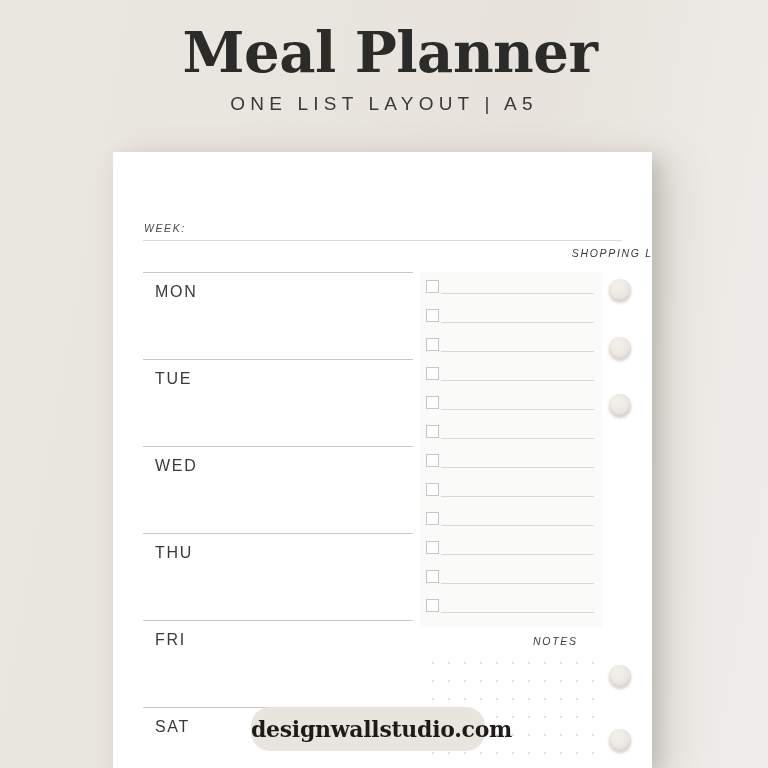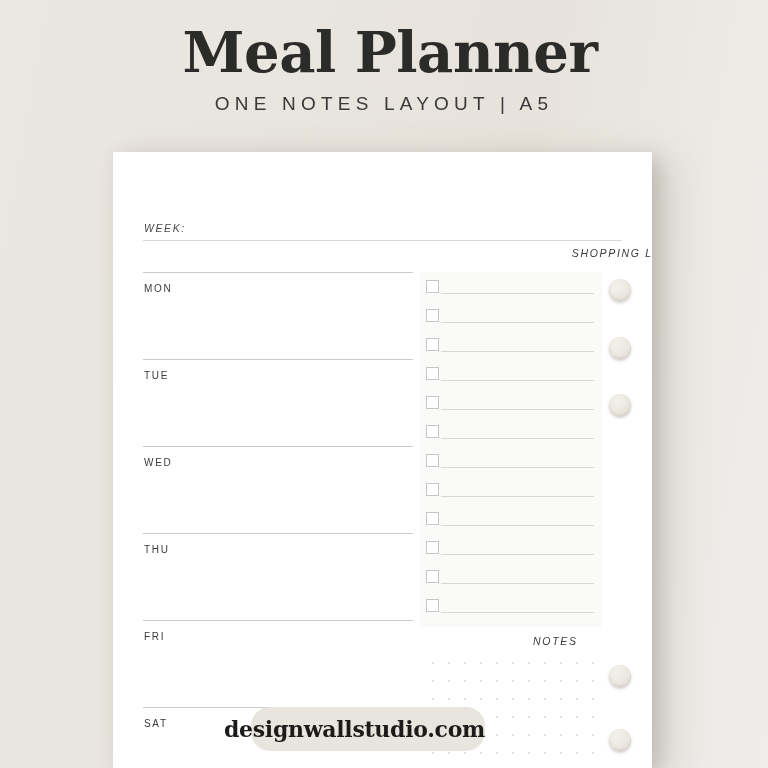--- a/index.html
+++ b/index.html
@@ -128,23 +128,23 @@
   .day-rule {
     position: absolute;
     left: 0;
     top: 0;
     width: 270px;
     height: 1px;
     background: #c9c9c9;
   }
   .day-label {
     position: absolute;
-    left: 1px;
+    left: 12px;
     top: 11px;
-    font-size: 10px;
+    font-size: 16px;
     font-weight: 400;
     letter-spacing: 1.7px;
     color: #3a3a3a;
   }
 
   
   #shopping-title {
     position: absolute;
     left: 420px;
     top: 95px;
@@ -228,39 +228,39 @@
   
   #site-banner {
     position: absolute;
     left: 251px;
     top: 707px;
     width: 234px;
     height: 44px;
     background: #e8e5de;
     display: flex;
     align-items: center;
-    justify-content: flex-end;
+    justify-content: flex-start;
     border-radius: 19px;
   }
   #site-banner-text {
     font-family: "DejaVu Serif", "Liberation Serif", serif;
     font-weight: 700;
     font-size: 22px;
     letter-spacing: -0.3px;
     color: #1c1b1a;
   }
 </style>
 </head>
 <body>
 
 <div id="stage">
 
   <div id="header">
     <h1 id="main-title">Meal Planner</h1>
-    <div id="subtitle">ONE NOTES LAYOUT | A5</div>
+    <div id="subtitle">ONE LIST LAYOUT | A5</div>
   </div>
 
   <div id="planner-card">
     <div class="card-inner">
 
 
       <div id="week-label">WEEK:</div>
       <div id="week-rule"></div>
 
       <div id="days-column">

